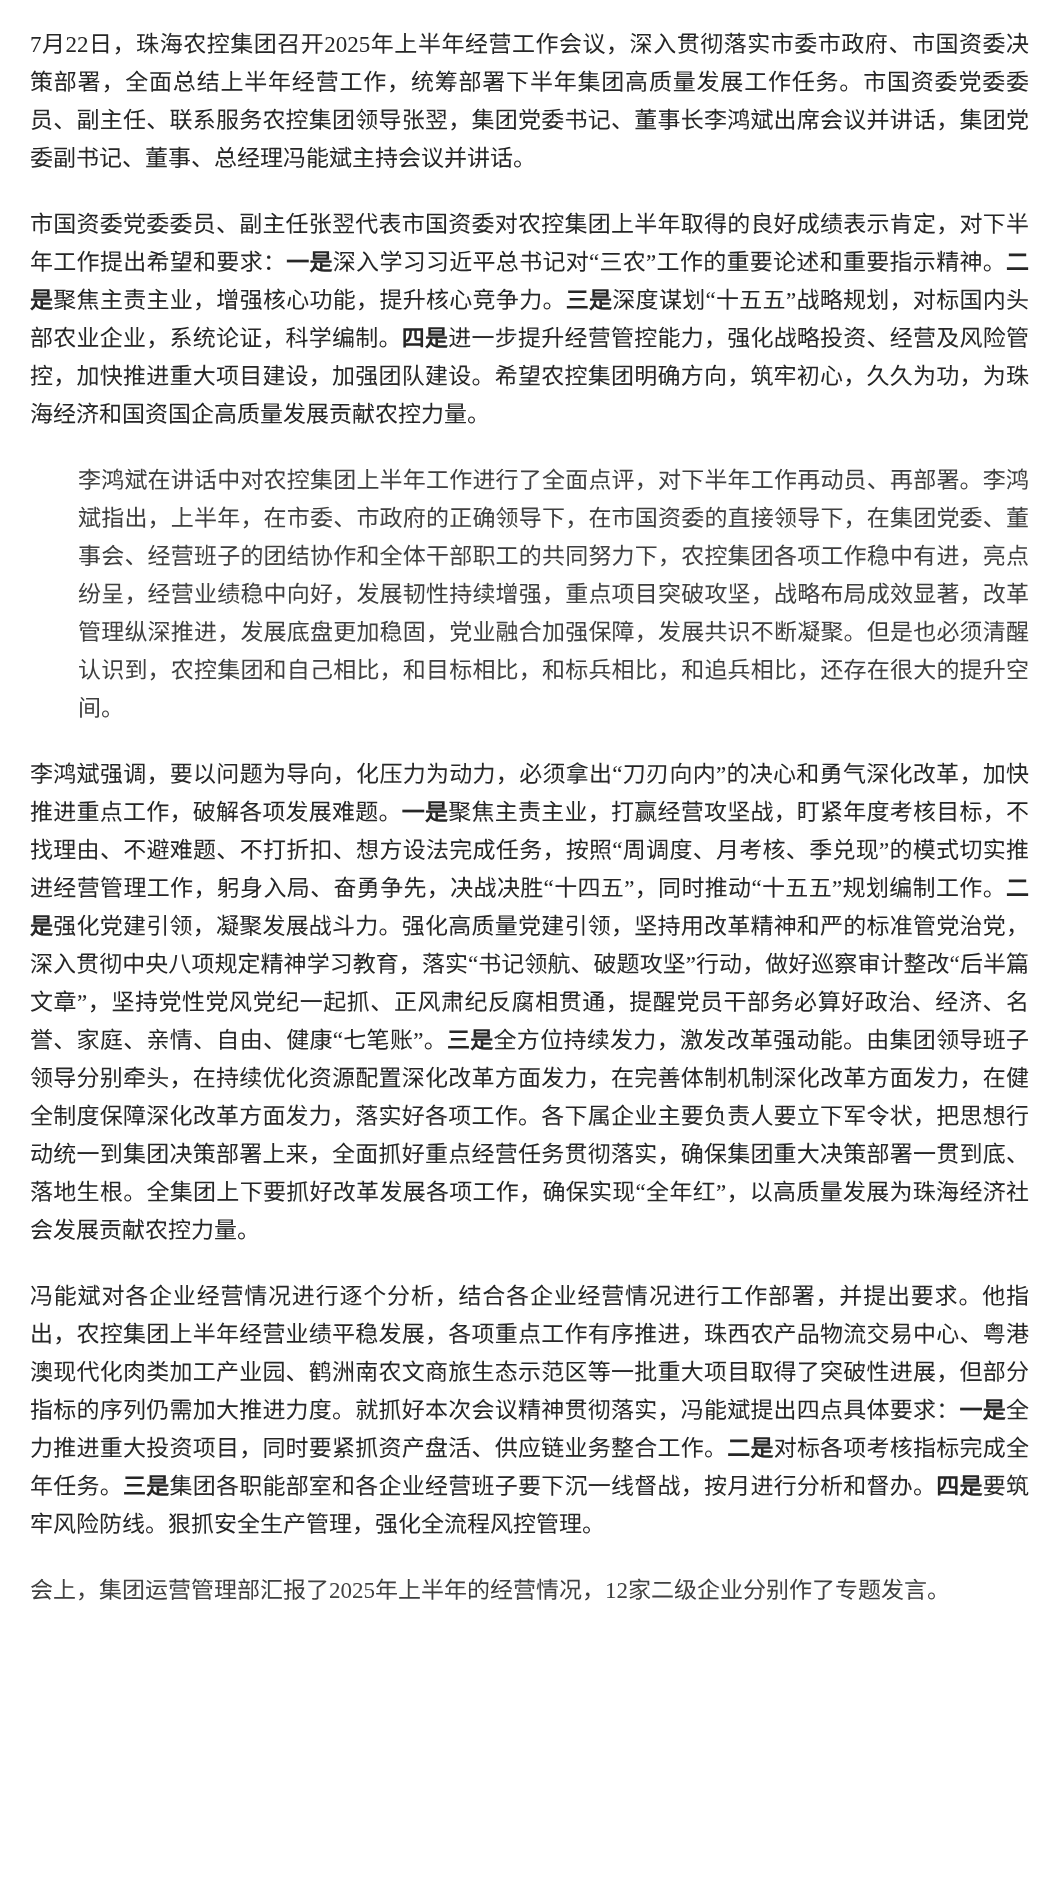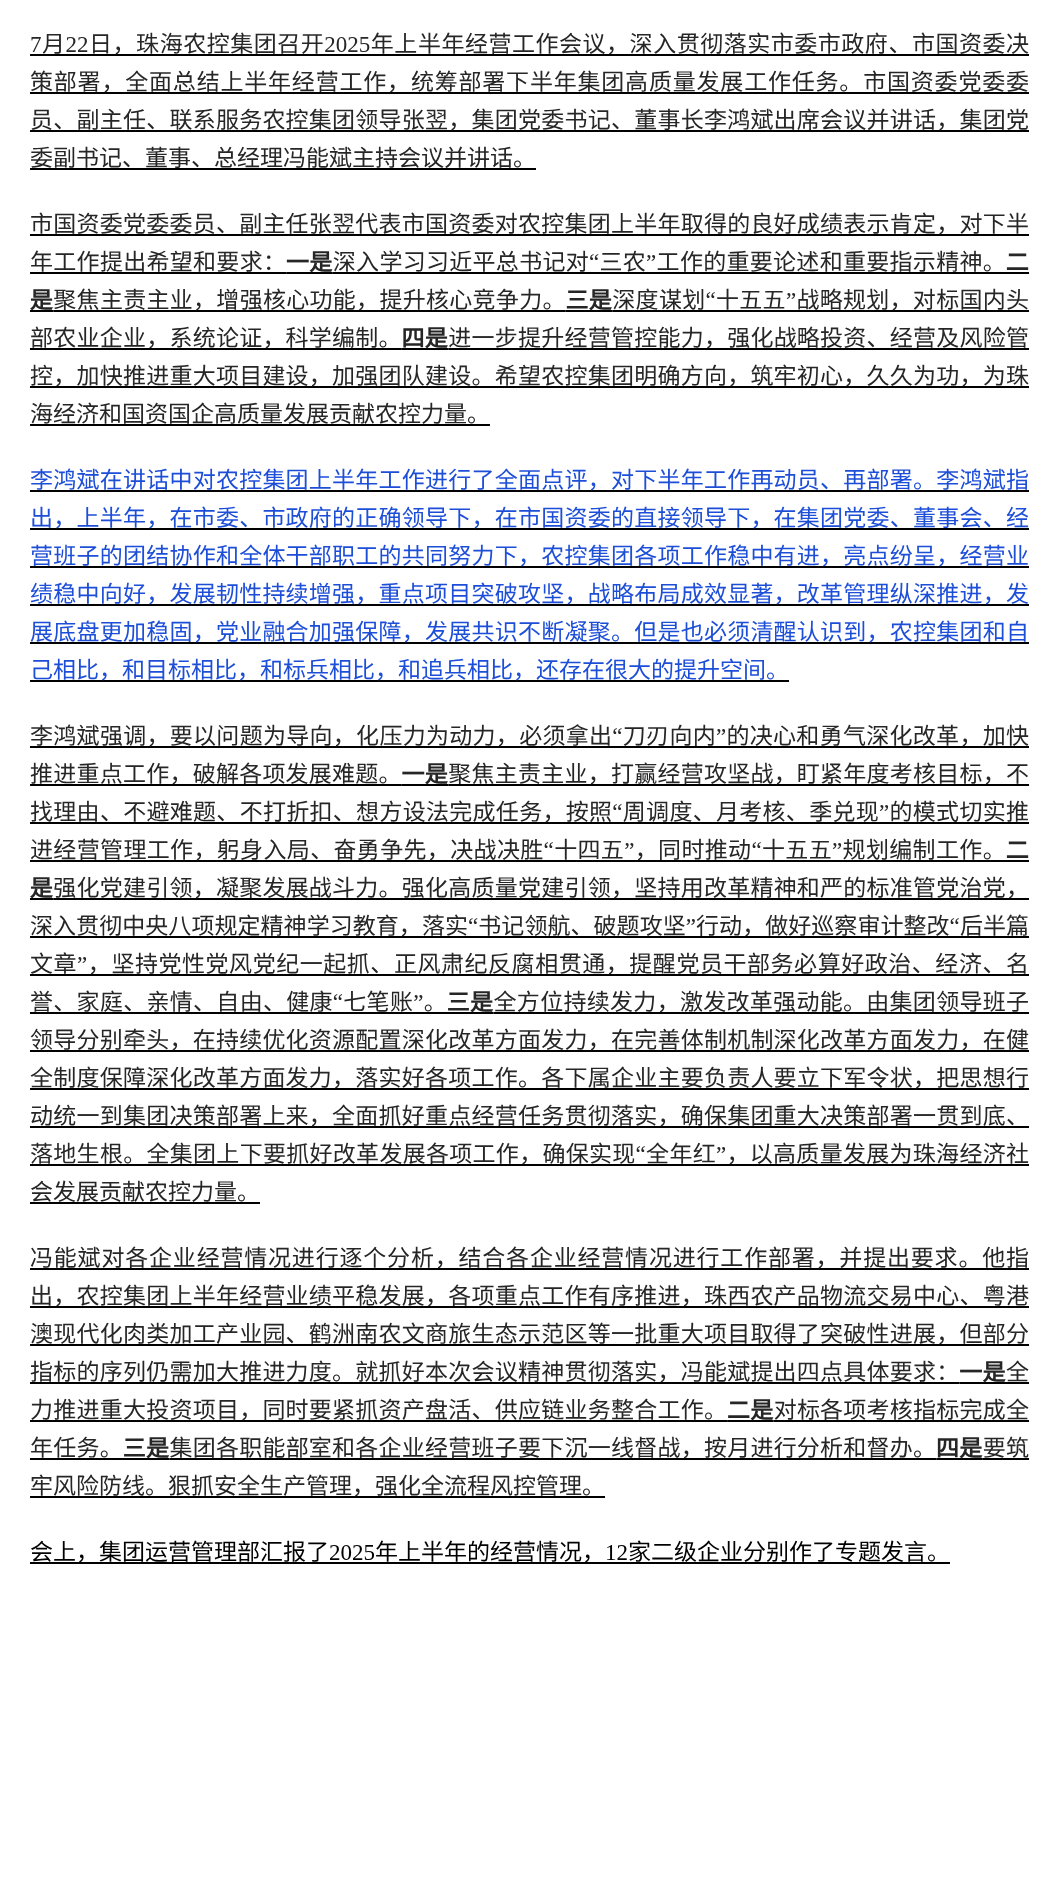--- a/index.html
+++ b/index.html
@@ -7,21 +7,20 @@
     width: 1059px;
     background: #ffffff;
   }
   body {
     min-height: 1904px;
     font-family: "Liberation Serif", "DejaVu Serif", serif;
     padding: 26px 30px 150px 30px;
   }
   .article {
     width: 999px;
-    text-decoration: underline;
   }
   .article p {
     font-size: 23px;
     line-height: 38px;
     text-align: justify;
     text-justify: inter-ideograph;
     color: #262626;
     margin: 0 0 28px 0;
     word-break: break-all;
   }
@@ -30,18 +29,18 @@
     font-weight: bold;
   }
 </style>
 </head>
 <body style="background: rgb(255, 255, 255);">
 
 <main class="article">
   <div id="paragraphs">
       <p style="color: rgb(38, 38, 38);"><span>7月22日，珠海农控集团召开2025年上半年经营工作会议，深入贯彻落实市委市政府、市国资委决策部署，全面总结上半年经营工作，统筹部署下半年集团高质量发展工作任务。市国资委党委委员、副主任、联系服务农控集团领导张翌，集团党委书记、董事长李鸿斌出席会议并讲话，集团党委副书记、董事、总经理冯能斌主持会议并讲话。</span></p>
       <p style="color: rgb(38, 38, 38);"><span>市国资委党委委员、副主任张翌代表市国资委对农控集团上半年取得的良好成绩表示肯定，对下半年工作提出希望和要求：</span><strong>一是</strong><span>深入学习习近平总书记对“三农”工作的重要论述和重要指示精神。</span><strong>二是</strong><span>聚焦主责主业，增强核心功能，提升核心竞争力。</span><strong>三是</strong><span>深度谋划“十五五”战略规划，对标国内头部农业企业，系统论证，科学编制。</span><strong>四是</strong><span>进一步提升经营管控能力，强化战略投资、经营及风险管控，加快推进重大项目建设，加强团队建设。希望农控集团明确方向，筑牢初心，久久为功，为珠海经济和国资国企高质量发展贡献农控力量。</span></p>
-      <p style="color: #1d4ed8;"><span>李鸿斌在讲话中对农控集团上半年工作进行了全面点评，对下半年工作再动员、再部署。李鸿斌指出，上半年，在市委、市政府的正确领导下，在市国资委的直接领导下，在集团党委、董事会、经营班子的团结协作和全体干部职工的共同努力下，农控集团各项工作稳中有进，亮点纷呈，经营业绩稳中向好，发展韧性持续增强，重点项目突破攻坚，战略布局成效显著，改革管理纵深推进，发展底盘更加稳固，党业融合加强保障，发展共识不断凝聚。但是也必须清醒认识到，农控集团和自己相比，和目标相比，和标兵相比，和追兵相比，还存在很大的提升空间。</span></p>
+      <p style="color: #404040; margin-left: 48px;"><span>李鸿斌在讲话中对农控集团上半年工作进行了全面点评，对下半年工作再动员、再部署。李鸿斌指出，上半年，在市委、市政府的正确领导下，在市国资委的直接领导下，在集团党委、董事会、经营班子的团结协作和全体干部职工的共同努力下，农控集团各项工作稳中有进，亮点纷呈，经营业绩稳中向好，发展韧性持续增强，重点项目突破攻坚，战略布局成效显著，改革管理纵深推进，发展底盘更加稳固，党业融合加强保障，发展共识不断凝聚。但是也必须清醒认识到，农控集团和自己相比，和目标相比，和标兵相比，和追兵相比，还存在很大的提升空间。</span></p>
       <p style="color: rgb(38, 38, 38);"><span>李鸿斌强调，要以问题为导向，化压力为动力，必须拿出“刀刃向内”的决心和勇气深化改革，加快推进重点工作，破解各项发展难题。</span><strong>一是</strong><span>聚焦主责主业，打赢经营攻坚战，盯紧年度考核目标，不找理由、不避难题、不打折扣、想方设法完成任务，按照“周调度、月考核、季兑现”的模式切实推进经营管理工作，躬身入局、奋勇争先，决战决胜“十四五”，同时推动“十五五”规划编制工作。</span><strong>二是</strong><span>强化党建引领，凝聚发展战斗力。强化高质量党建引领，坚持用改革精神和严的标准管党治党，深入贯彻中央八项规定精神学习教育，落实“书记领航、破题攻坚”行动，做好巡察审计整改“后半篇文章”，坚持党性党风党纪一起抓、正风肃纪反腐相贯通，提醒党员干部务必算好政治、经济、名誉、家庭、亲情、自由、健康“七笔账”。</span><strong>三是</strong><span>全方位持续发力，激发改革强动能。由集团领导班子领导分别牵头，在持续优化资源配置深化改革方面发力，在完善体制机制深化改革方面发力，在健全制度保障深化改革方面发力，落实好各项工作。各下属企业主要负责人要立下军令状，把思想行动统一到集团决策部署上来，全面抓好重点经营任务贯彻落实，确保集团重大决策部署一贯到底、落地生根。全集团上下要抓好改革发展各项工作，确保实现“全年红”，以高质量发展为珠海经济社会发展贡献农控力量。</span></p>
       <p style="color: rgb(38, 38, 38);"><span>冯能斌对各企业经营情况进行逐个分析，结合各企业经营情况进行工作部署，并提出要求。他指出，农控集团上半年经营业绩平稳发展，各项重点工作有序推进，珠西农产品物流交易中心、粤港澳现代化肉类加工产业园、鹤洲南农文商旅生态示范区等一批重大项目取得了突破性进展，但部分指标的序列仍需加大推进力度。就抓好本次会议精神贯彻落实，冯能斌提出四点具体要求：</span><strong>一是</strong><span>全力推进重大投资项目，同时要紧抓资产盘活、供应链业务整合工作。</span><strong>二是</strong><span>对标各项考核指标完成全年任务。</span><strong>三是</strong><span>集团各职能部室和各企业经营班子要下沉一线督战，按月进行分析和督办。</span><strong>四是</strong><span>要筑牢风险防线。狠抓安全生产管理，强化全流程风控管理。</span></p>
-      <p style="color: #000000;"><span>会上，集团运营管理部汇报了2025年上半年的经营情况，12家二级企业分别作了专题发言。</span></p>
+      <p style="color: #404040;"><span>会上，集团运营管理部汇报了2025年上半年的经营情况，12家二级企业分别作了专题发言。</span></p>
     </div>
 </main>
 
 </body></html>

